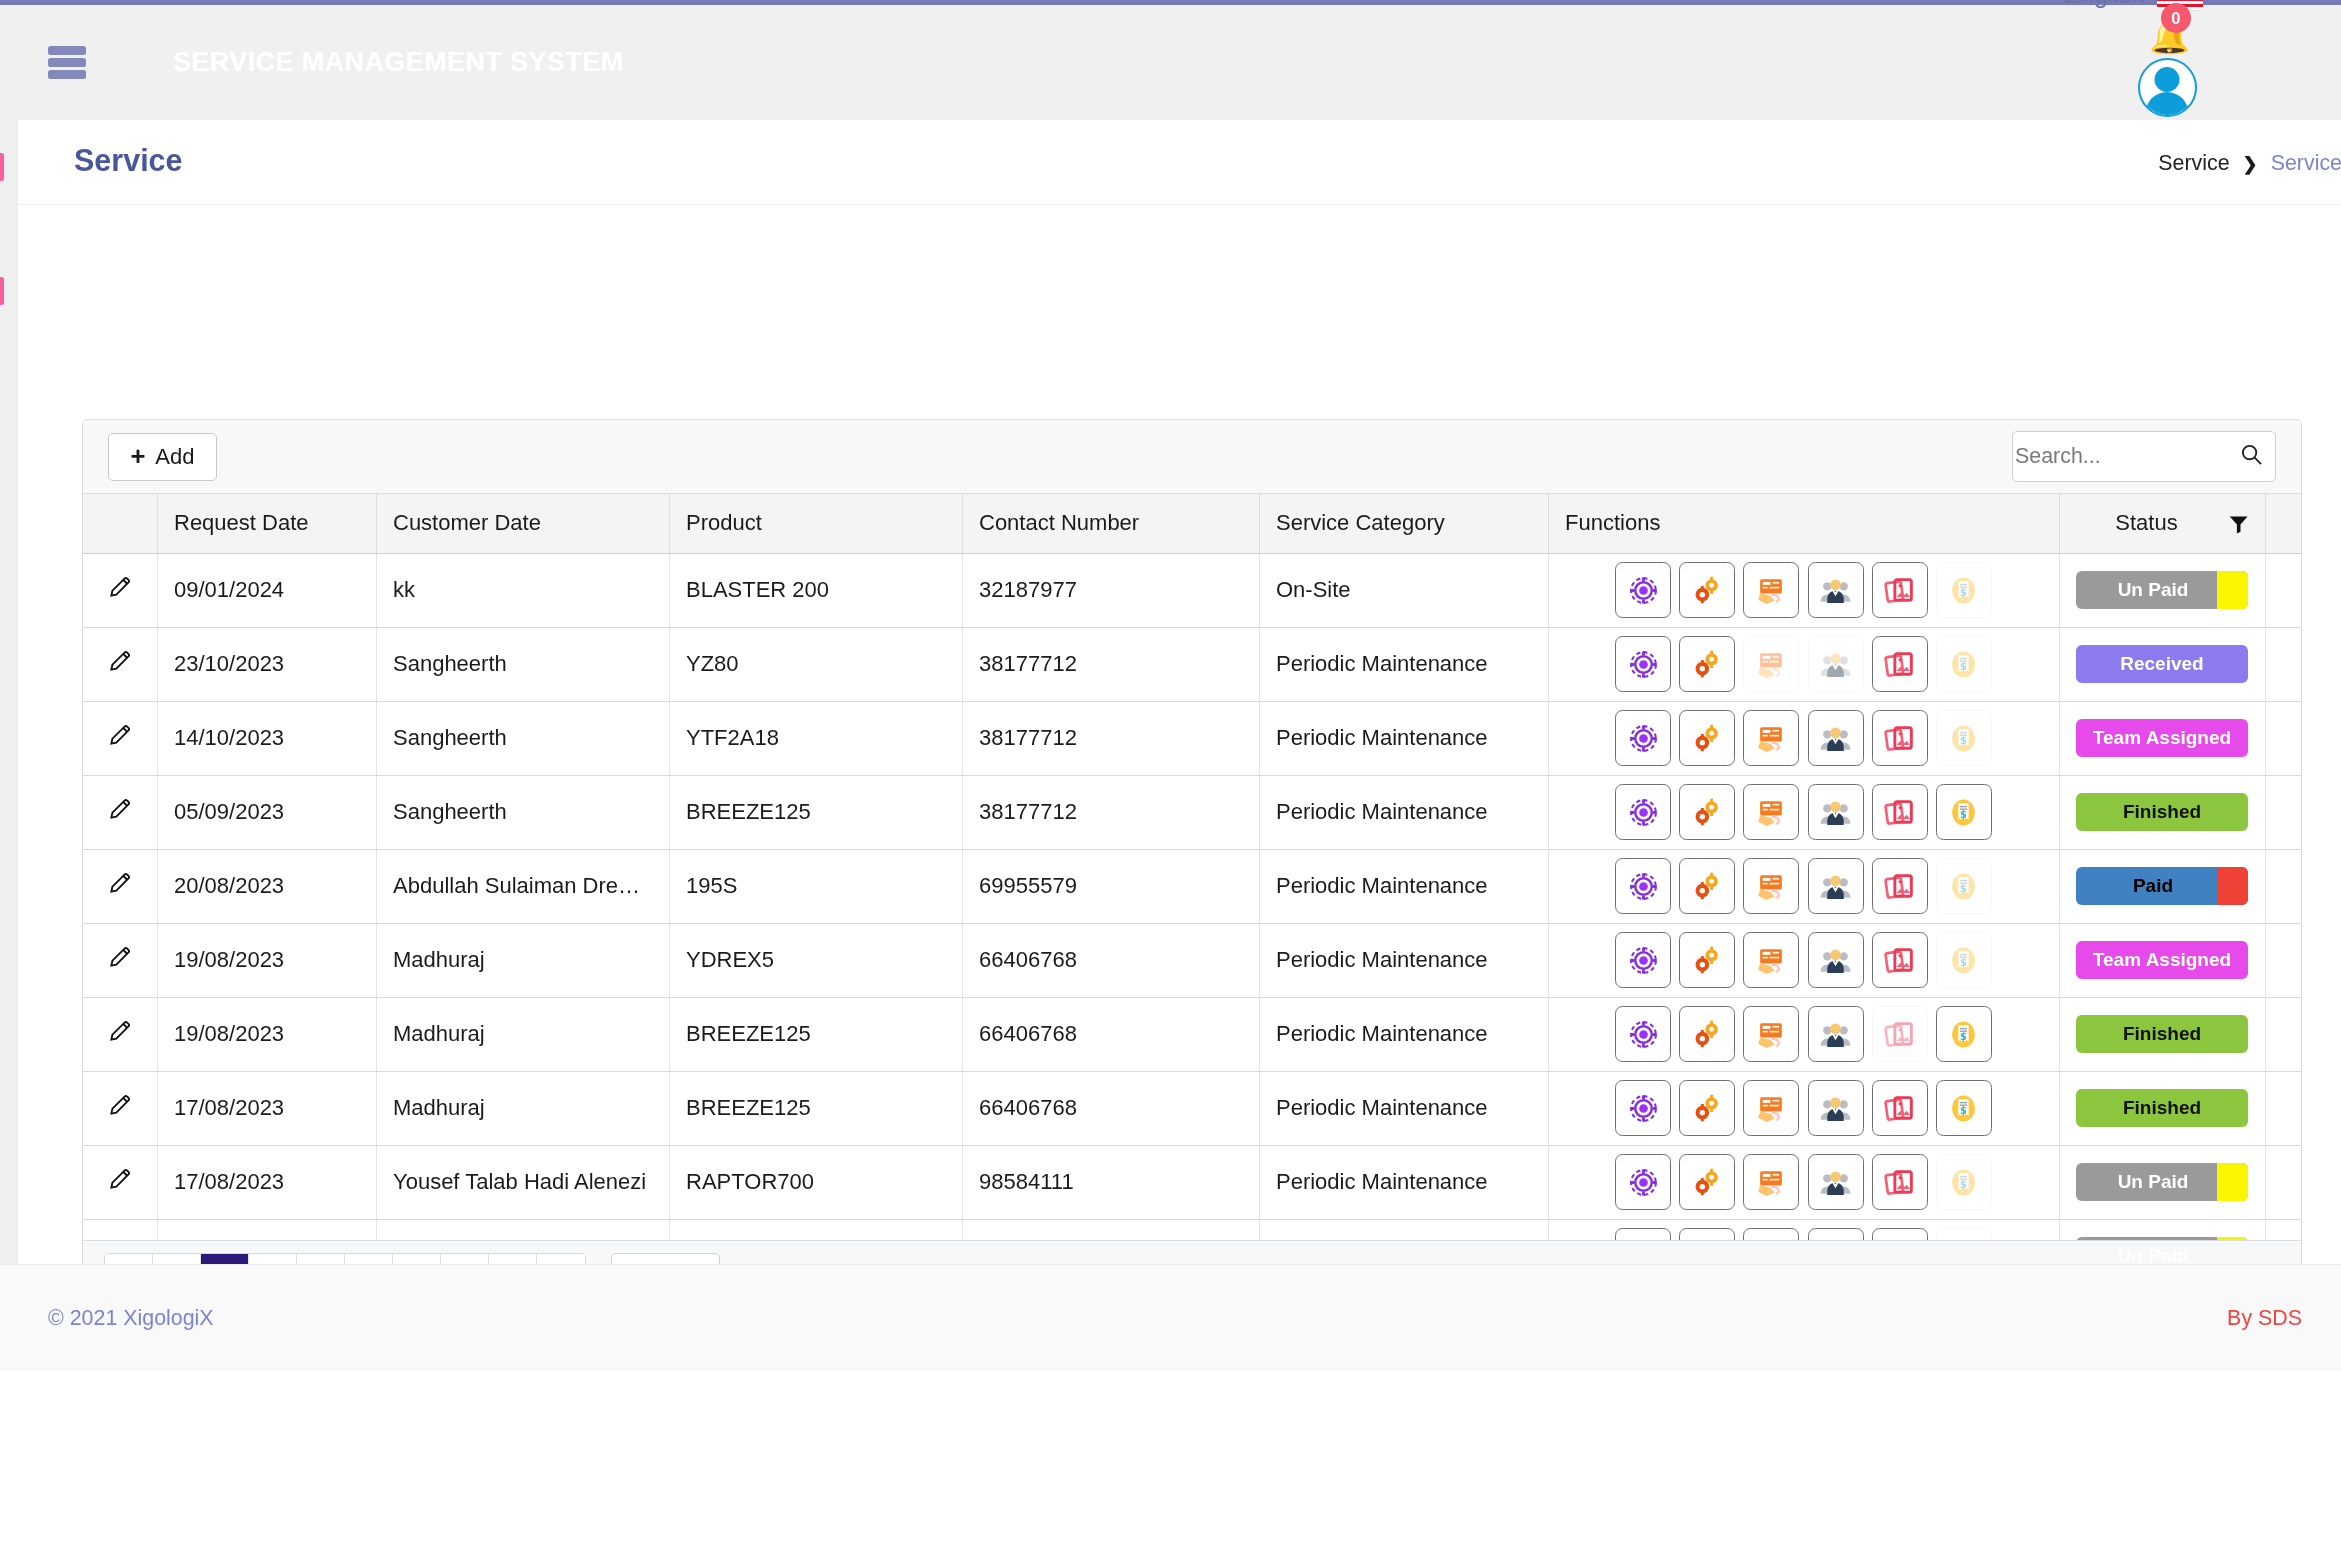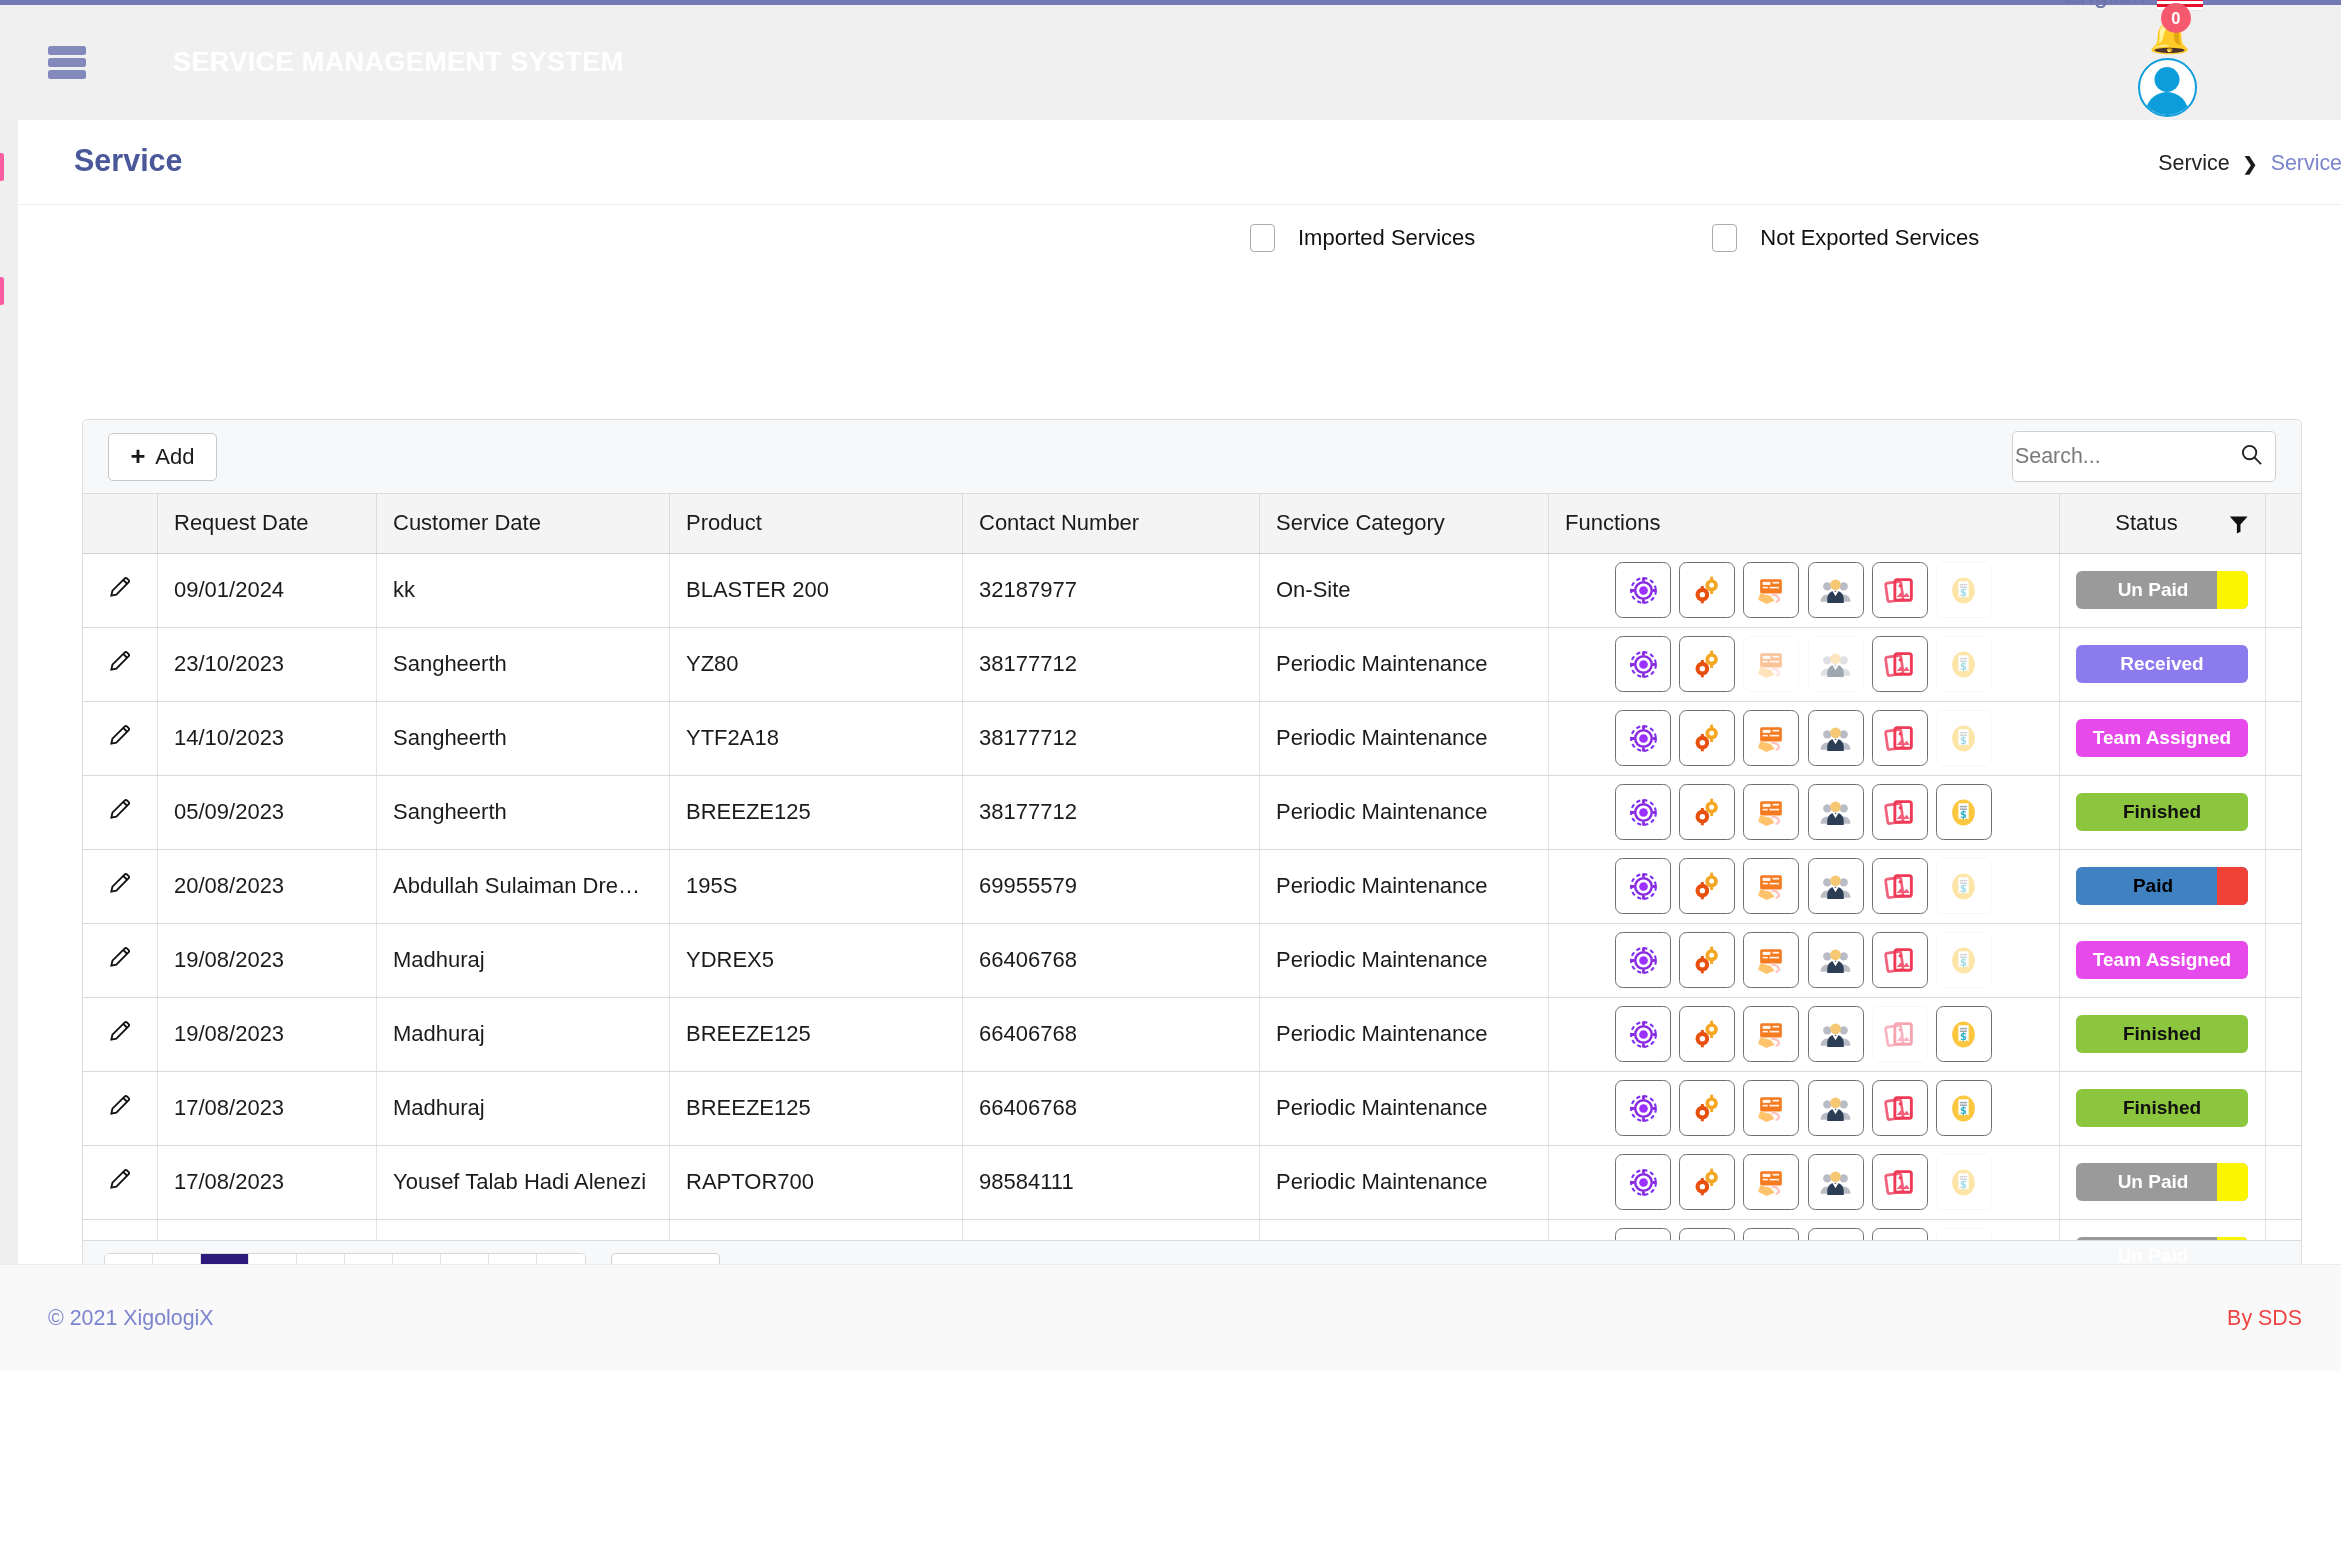--- a/index.html
+++ b/index.html
@@ -280,30 +280,20 @@
 
   <div class="page-head">
     <div class="page-title">Service</div>
     <div class="breadcrumb">
       <span class="bc-root">Service</span>
       <span class="bc-sep">❯</span>
       <span class="bc-cur">Service</span>
     </div>
   </div>
 
-  <div class="filters">
-    <div class="chk-group first">
-      <span class="chkbox"></span>
-      <span class="chk-label">Imported Services</span>
-    </div>
-    <div class="chk-group second">
-      <span class="chkbox"></span>
-      <span class="chk-label">Not Exported Services</span>
-    </div>
-  </div>
 
   <div class="grid-card">
 
     <div class="grid-toolbar">
       <div class="btn-add">
         <span class="plus">+</span>
         <span>Add</span>
       </div>
       <div class="search-wrap">
         <input class="search-input" placeholder="Search..." style="">

